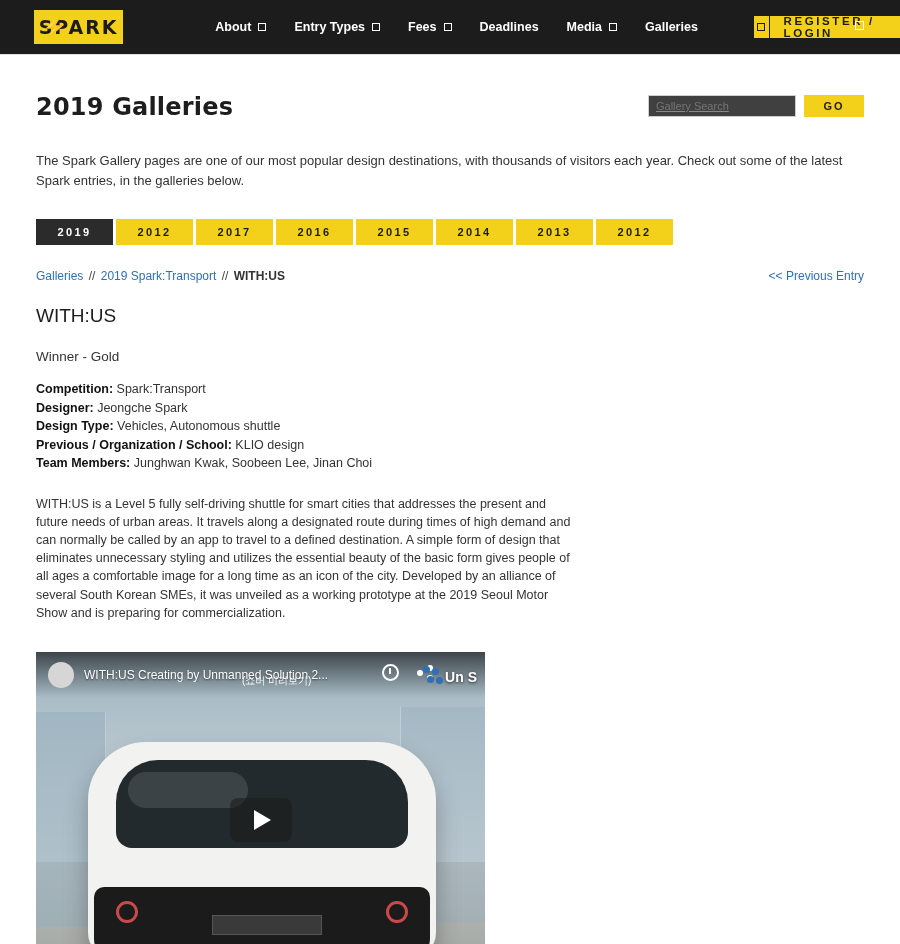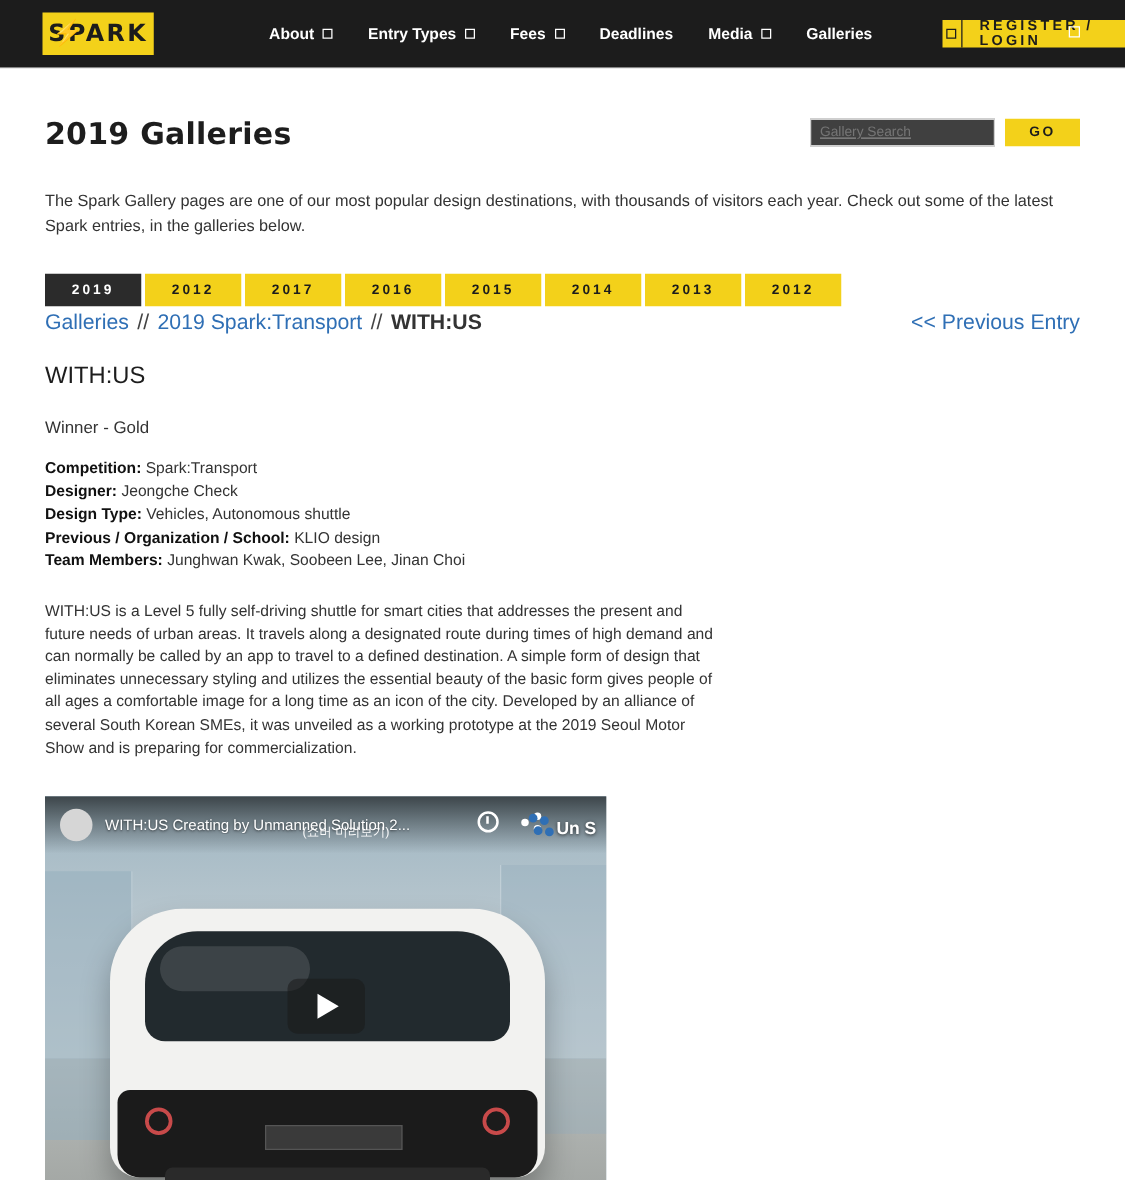--- a/index.html
+++ b/index.html
@@ -184,22 +184,22 @@
   }
   .year-tab.active {
     background: #2b2b2b;
     color: #ffffff;
   }
 
   .crumb-row {
     display: flex;
     justify-content: space-between;
     align-items: baseline;
-    margin-top: 3px;
-    font-size: 17px;
+    margin-top: 24px;
+    font-size: 12px;
   }
   .crumbs a, .prev-link {
     color: #2f6fb5;
     text-decoration: none;
     cursor: pointer;
   }
   .crumbs span.sep { color: #444; padding: 0 2px; }
   .crumbs span.cur { color: #333; font-weight: bold; }
 
   h2.entry-title {
@@ -464,21 +464,21 @@
   <h2 class="entry-title">WITH:US</h2>
   <div class="award">Winner - Gold</div>
 
   <div class="meta">
     <div>
       <b>Competition:</b>
       <span>Spark:Transport</span>
     </div>
     <div>
       <b>Designer:</b>
-      <span>Jeongche Check</span>
+      <span>Jeongche Spark</span>
     </div>
     <div>
       <b>Design Type:</b>
       <span>Vehicles, Autonomous shuttle</span>
     </div>
     <div>
       <b>Previous / Organization / School:</b>
       <span>KLIO design</span>
     </div>
     <div>

